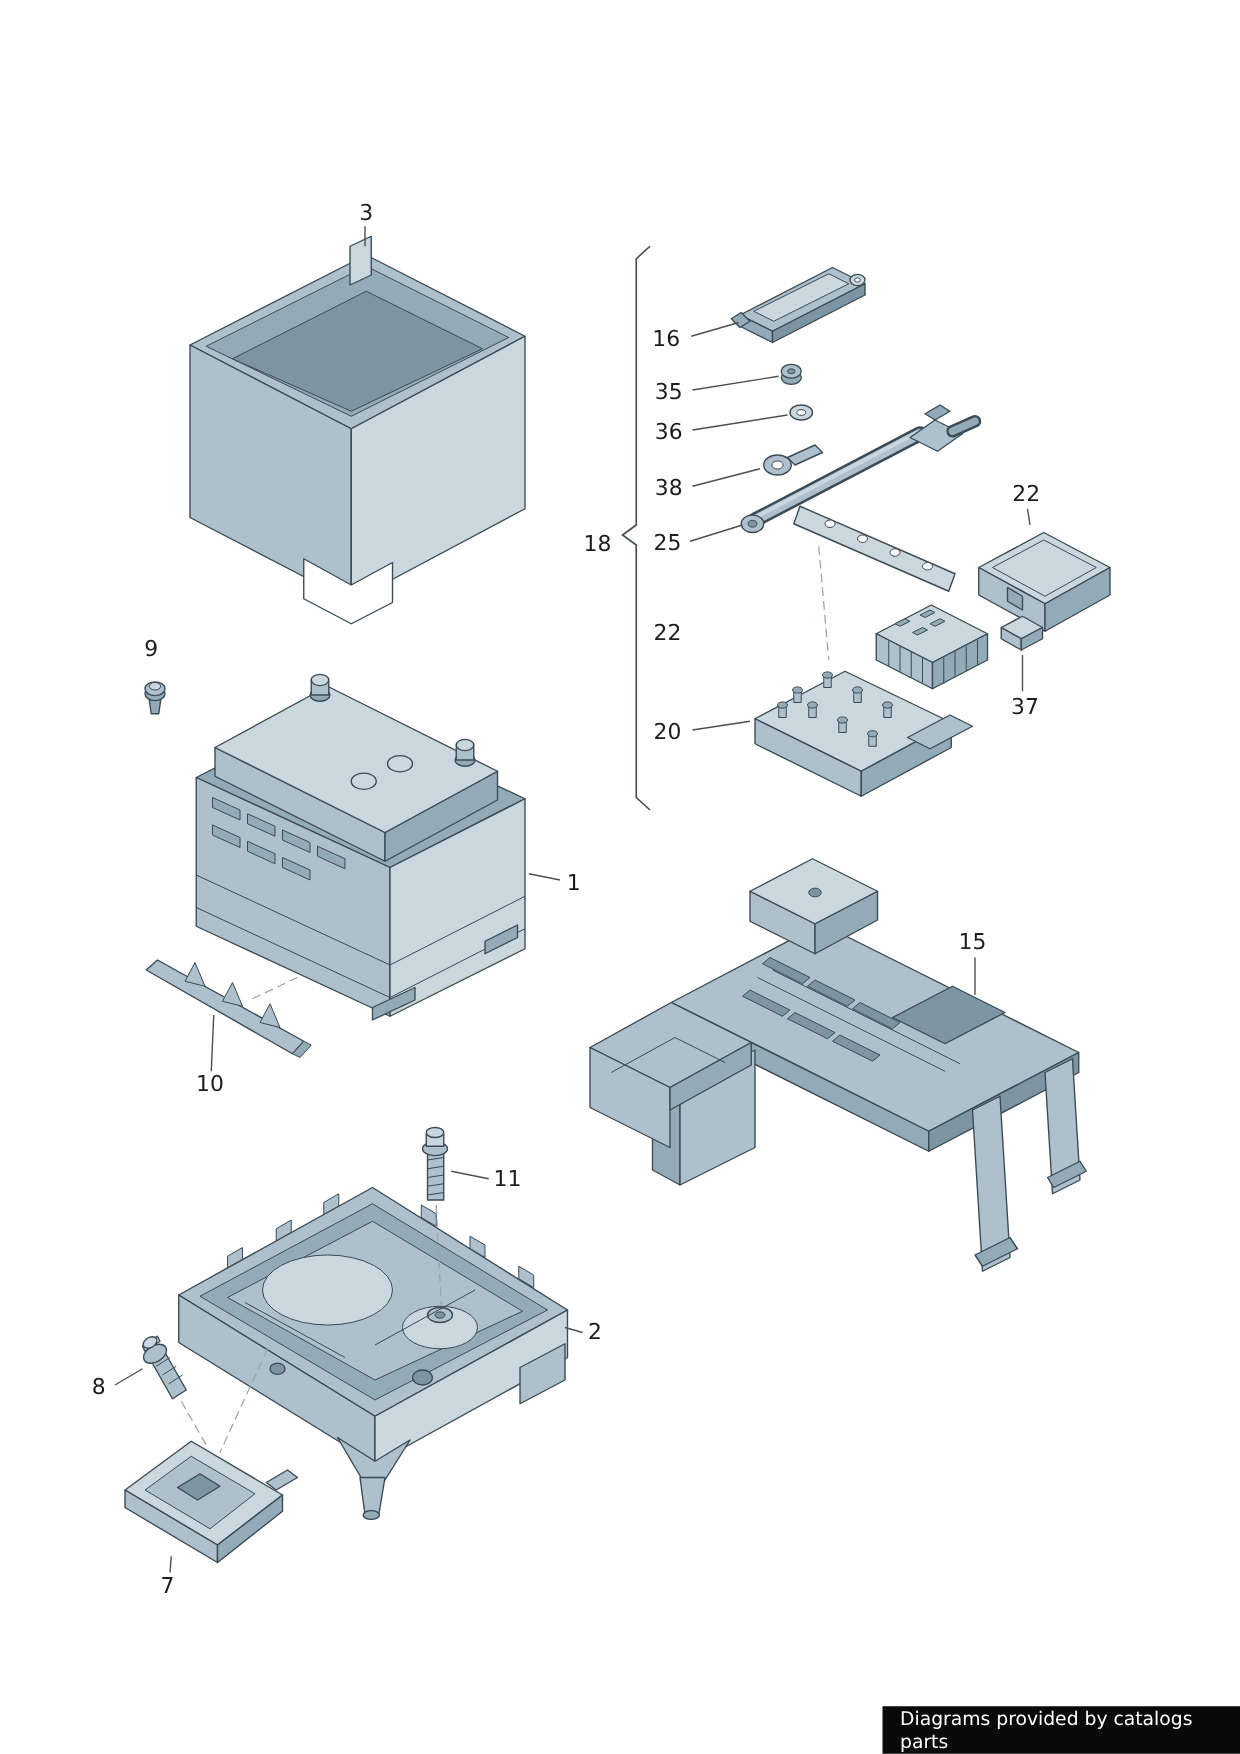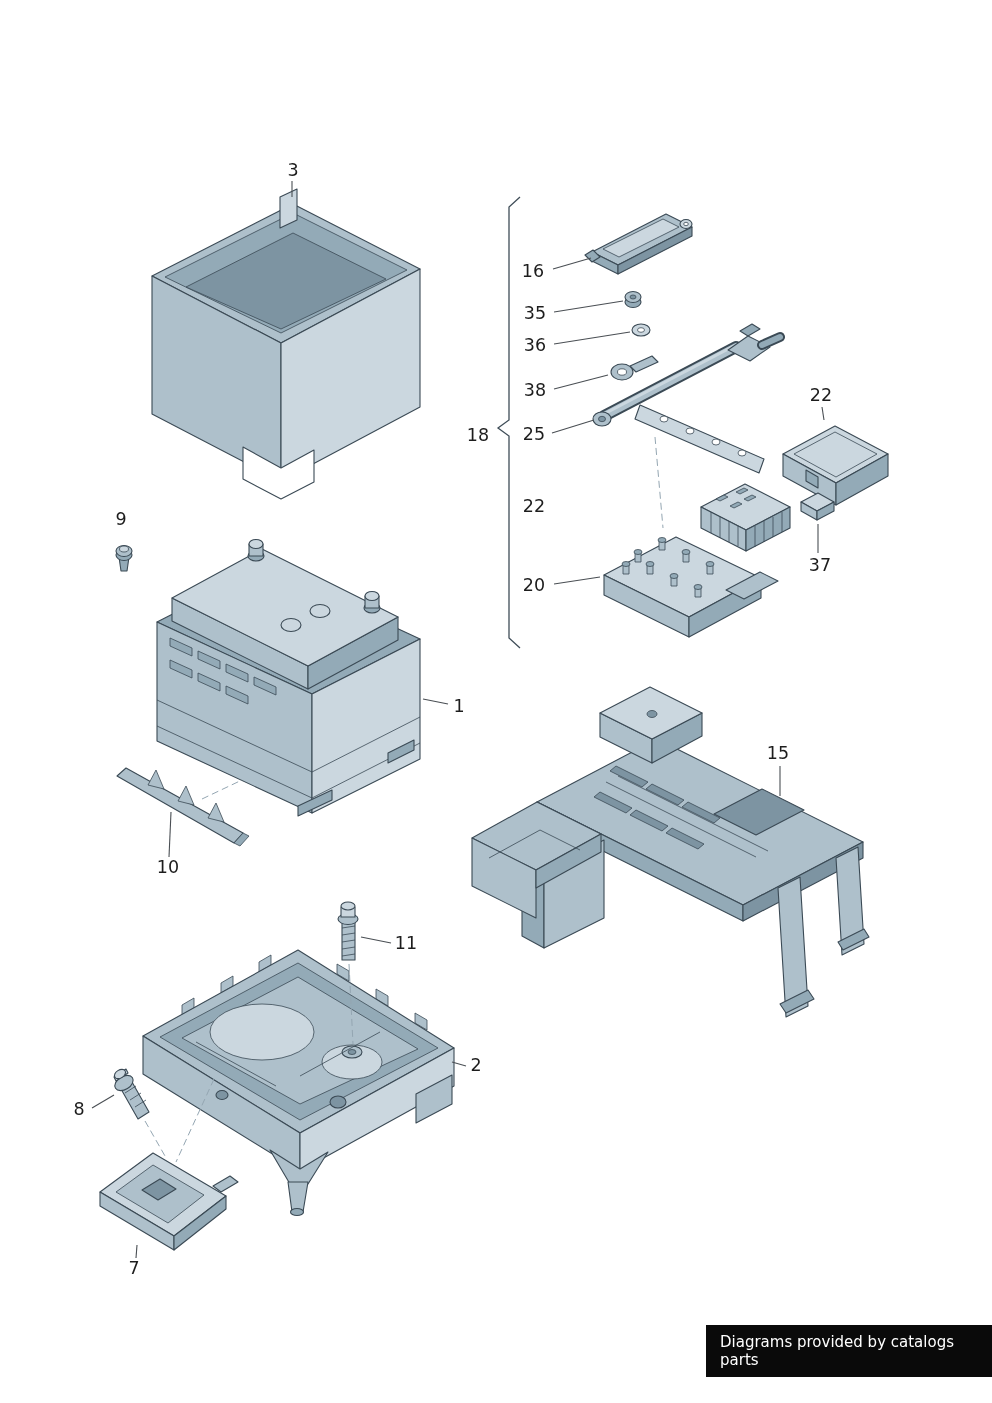--- a/index.html
+++ b/index.html
@@ -11,21 +11,21 @@
   
   polygon,ellipse,rect{stroke:#3b4a55;stroke-width:1.1;stroke-linejoin:round;}
   .fl{fill:#cbd7df}.fm{fill:#aec0cb}.fd{fill:#93aab7}.fx{fill:#7d94a2}.fw{fill:#ffffff}
   .thin{stroke-width:0.8}
   .edge{stroke:#3b4a55;fill:none}
   .leader{stroke:#4a4f54;stroke-width:1.1;fill:none}
   .brace{stroke:#3f4d58;stroke-width:1.3;fill:none}
   .dash{stroke:#94a6b2;stroke-width:1;stroke-dasharray:7 4;fill:none}
   text.lbl{font-size:17.5px;fill:#1d1d1d;text-anchor:middle;stroke:none;}
 
-  .footer-bar{position:absolute;left:706px;top:1325px;width:286px;height:52px;
+  .footer-bar{position:absolute;left:706px;top:1365px;width:286px;height:38px;
     background:#0a0a0a;color:#ffffff;display:flex;align-items:center;
     padding-left:14px;box-sizing:border-box;font-size:15px;}
 </style>
 </head>
 <body>
 
 <div id="stage">
 <svg width="992" height="1403" viewBox="0 0 992 1403">
 
   <g>

